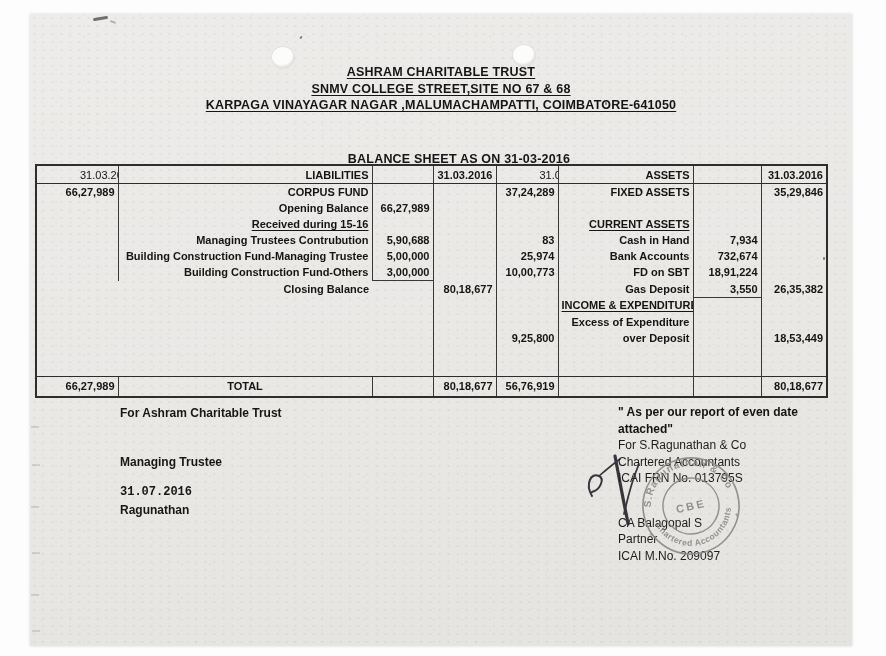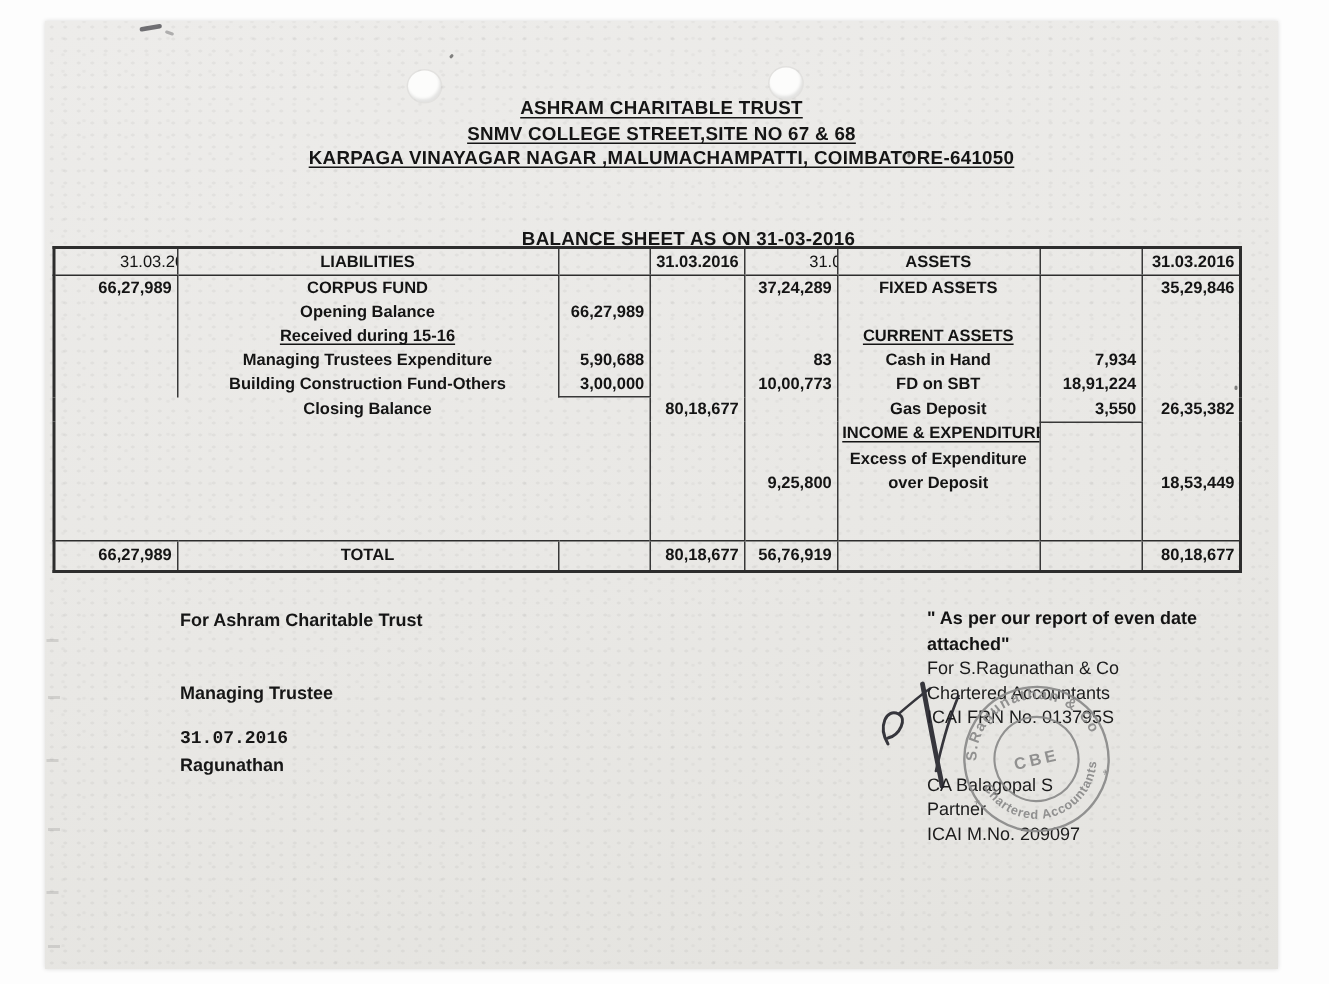--- a/index.html
+++ b/index.html
@@ -50,21 +50,21 @@
     font-size:11px;color:#141414;
     border:2px solid #2d2d2d;
   }
   table.bs td{
     padding:0 3px;height:16px;line-height:12px;overflow:hidden;white-space:nowrap;
     vertical-align:middle;
   }
   table.bs tr.hdr td{height:17px;border-bottom:1.4px solid #2d2d2d;}
   table.bs td.v{border-left:1.2px solid #383838;}
   table.bs td.num{text-align:right;font-weight:700;}
-  table.bs td.desc{text-align:center;font-weight:600;}
+  table.bs td.desc{text-align:right;font-weight:600;}
   table.bs td.b{font-weight:700;}
   table.bs td.w4{font-weight:400;padding-left:43px;}
   table.bs td.u{text-decoration:underline;text-underline-offset:2px;}
   table.bs td.sum{border-bottom:1.3px solid #383838;}
   table.bs tr.filler td{height:30px;}
   table.bs tr.total td{height:19px;border-top:1.5px solid #2d2d2d;font-weight:700;}
   table.bs tr.total td.ctr{text-align:center;}
 
   
   .sig-left{position:absolute;left:90px;top:392px;font-size:12px;font-weight:700;color:#161616;}
@@ -156,26 +156,36 @@
       <td class="desc v u">Received during 15-16</td>
       <td class="num v"></td>
       <td class="num v"></td>
       <td class="num v"></td>
       <td class="desc v u">CURRENT ASSETS</td>
       <td class="num v"></td>
       <td class="num v"></td>
     </tr>
     <tr>
       <td class="num"></td>
-      <td class="desc v">Managing Trustees Expenditure</td>
+      <td class="desc v">Managing Trustees Contrubution</td>
       <td class="num v">5,90,688</td>
       <td class="num v"></td>
       <td class="num v">83</td>
       <td class="desc v">Cash in Hand</td>
       <td class="num v">7,934</td>
+      <td class="num v"></td>
+    </tr>
+    <tr>
+      <td class="num"></td>
+      <td class="desc v">Building Construction Fund-Managing Trustee</td>
+      <td class="num v">5,00,000</td>
+      <td class="num v"></td>
+      <td class="num v">25,974</td>
+      <td class="desc v">Bank Accounts</td>
+      <td class="num v">732,674</td>
       <td class="num v"></td>
     </tr>
     <tr>
       <td class="num"></td>
       <td class="desc v">Building Construction Fund-Others</td>
       <td class="num v sum">3,00,000</td>
       <td class="num v"></td>
       <td class="num v">10,00,773</td>
       <td class="desc v">FD on SBT</td>
       <td class="num v">18,91,224</td>

